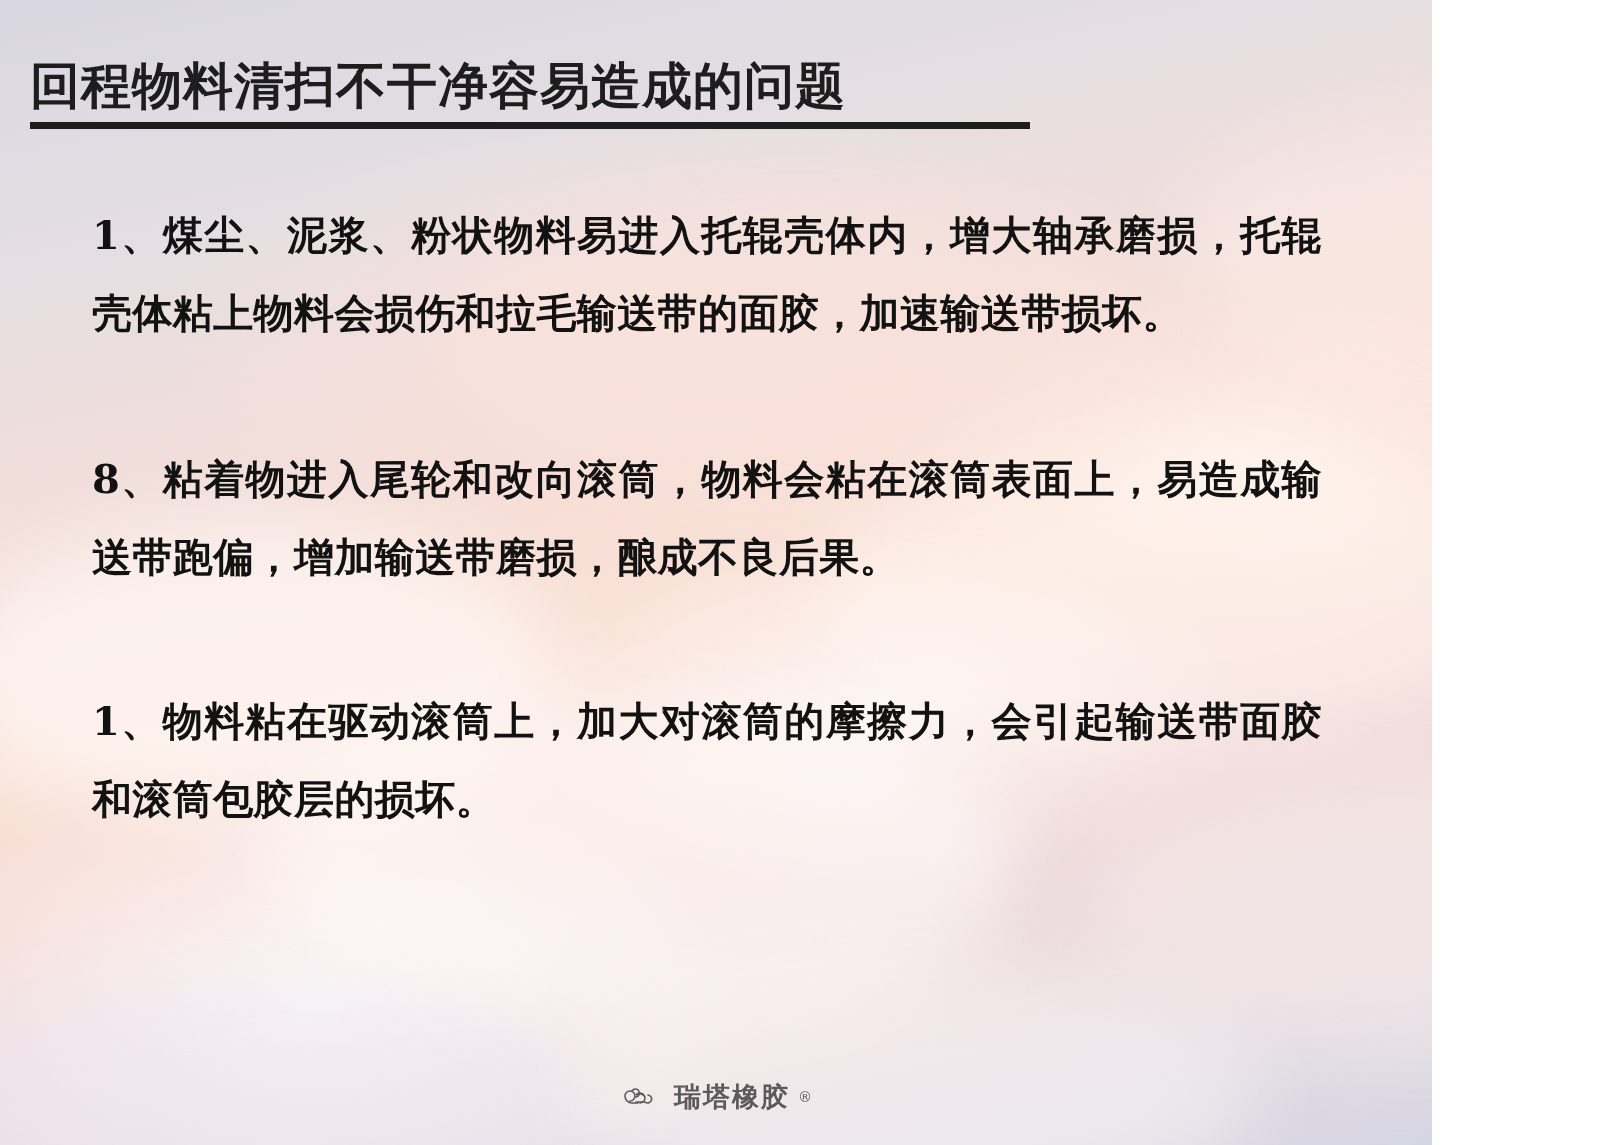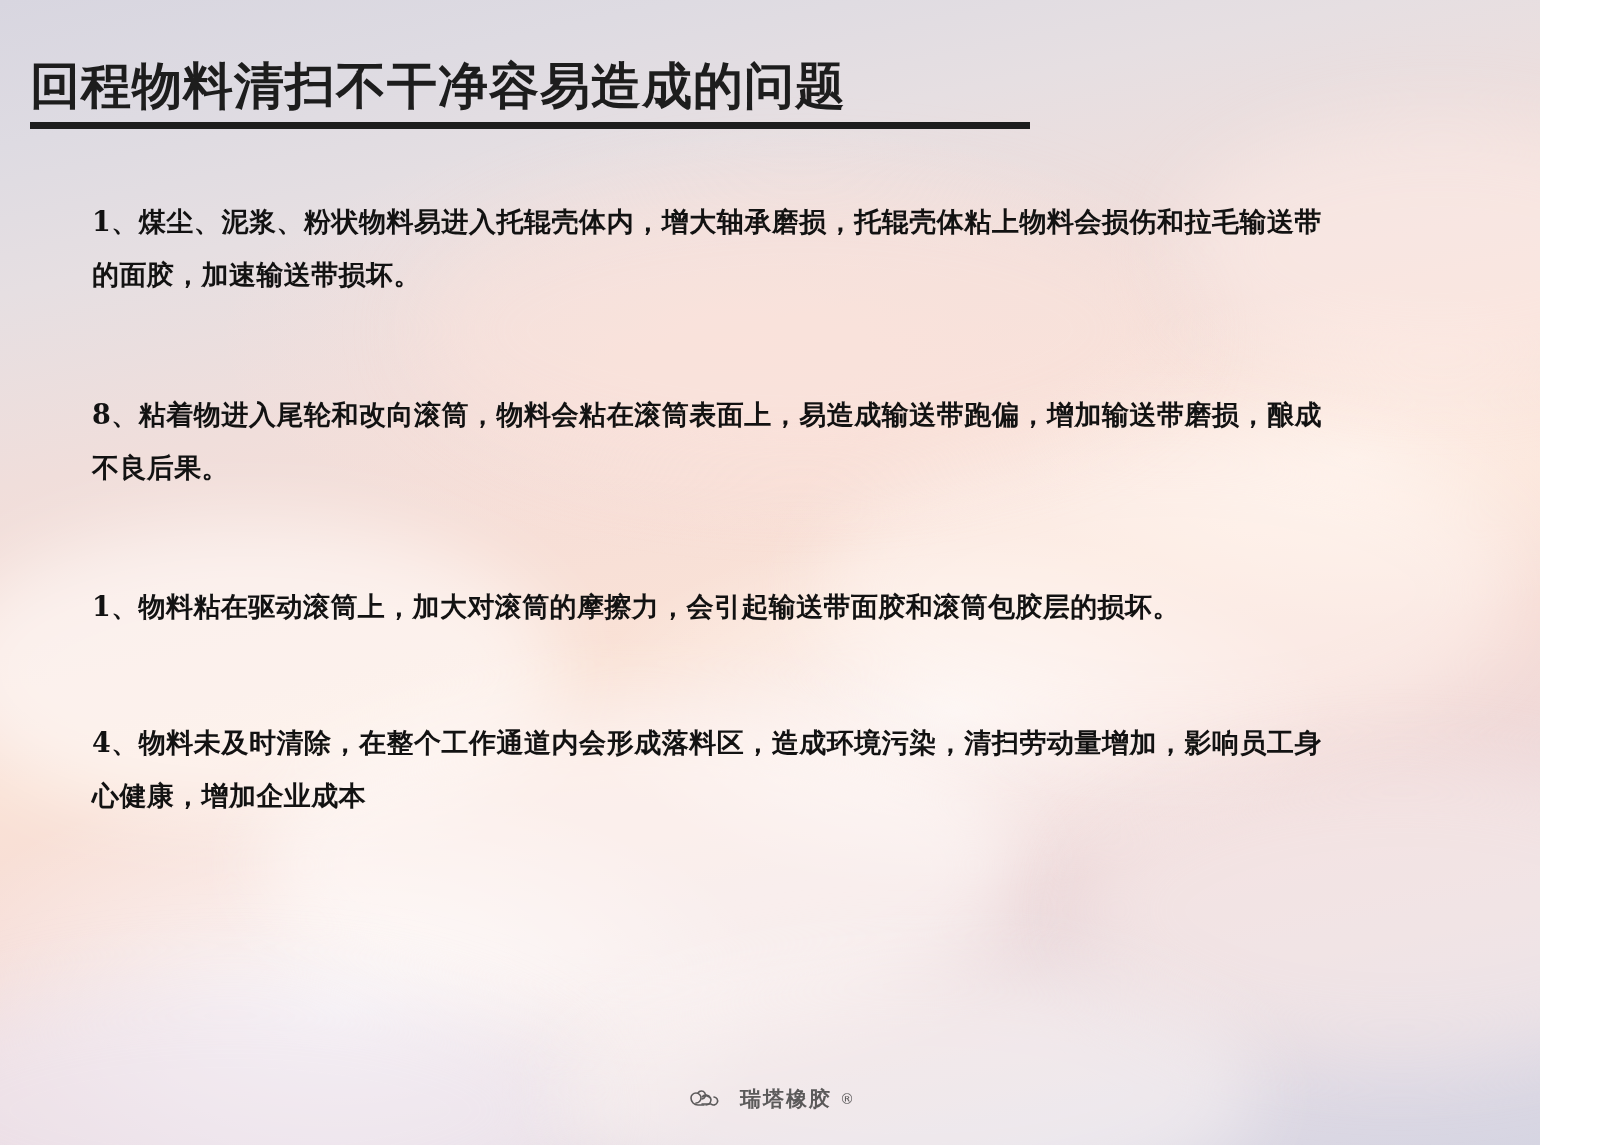--- a/index.html
+++ b/index.html
@@ -8,21 +8,21 @@
   }
   body {
     width: 1600px;
     height: 1145px;
     font-family: "Liberation Serif", serif;
     overflow: hidden;
   }
 
   .slide {
     position: relative;
-    width: 1540px;
+    width: 1432px;
     height: 1145px;
     overflow: hidden;
     background:
       radial-gradient(ellipse 700px 380px at 22% 88%, rgba(255,255,255,0.85) 0%, rgba(255,255,255,0.0) 62%),
       radial-gradient(ellipse 620px 300px at 62% 62%, rgba(255,255,255,0.75) 0%, rgba(255,255,255,0.0) 60%),
       radial-gradient(ellipse 520px 260px at 88% 40%, rgba(255,243,236,0.8) 0%, rgba(255,255,255,0.0) 65%),
       radial-gradient(ellipse 760px 320px at 48% 30%, rgba(253,226,219,0.65) 0%, rgba(255,255,255,0.0) 70%),
       linear-gradient(168deg,
         #d8d6e0 0%,
         #dedbe2 10%,
@@ -84,21 +84,21 @@
 
   .body-list {
     position: absolute;
     left: 92px;
     top: 196px;
     width: 1230px;
   }
   .para {
     font-family: "DejaVu Serif", serif;
     font-weight: bold;
-    font-size: 27px;
+    font-size: 40px;
     line-height: 1.95;
     color: #121212;
     text-align: justify;
     text-justify: inter-ideograph;
     margin-bottom: 74px;
     letter-spacing: 0.4px;
   }
   .para:last-child { margin-bottom: 0; }
 
   .p1 { margin-bottom: 88px; }
@@ -115,21 +115,21 @@
     justify-content: center;
     gap: 8px;
     opacity: 0.82;
   }
   .logo-mark {
     width: 46px;
     height: 32px;
   }
   .logo-text {
     font-family: "DejaVu Serif", serif;
-    font-size: 21px;
+    font-size: 27px;
     font-weight: bold;
     color: #3b3b3b;
     letter-spacing: 2px;
   }
   .logo-reg {
     font-family: "DejaVu Sans", sans-serif;
     font-size: 14px;
     color: #3b3b3b;
     vertical-align: super;
   }
@@ -152,21 +152,20 @@
 
     <div class="title-block">
       <div class="slide-title">回程物料清扫不干净容易造成的问题</div>
       <div class="title-rule"></div>
     </div>
 
     <div class="body-list">
       <div class="para p1">1、煤尘、泥浆、粉状物料易进入托辊壳体内，增大轴承磨损，托辊壳体粘上物料会损伤和拉毛输送带的面胶，加速输送带损坏。</div>
       <div class="para p2">8、粘着物进入尾轮和改向滚筒，物料会粘在滚筒表面上，易造成输送带跑偏，增加输送带磨损，酿成不良后果。</div>
       <div class="para p3">1、物料粘在驱动滚筒上，加大对滚筒的摩擦力，会引起输送带面胶和滚筒包胶层的损坏。</div>
-      <div class="para p4">4、物料未及时清除，在整个工作通道内会形成落料区，造成环境污染，清扫劳动量增加，影响员工身心健康，增加企业成本</div>
     </div>
 
     <div class="logo">
       <svg class="logo-mark" viewBox="0 0 46 32">
         <g fill="none" stroke="#3b3b3b" stroke-width="1.6" stroke-linecap="round">
           <path d="M10 20 a5 5 0 1 0 -5 -5 a7 7 0 0 0 7 7 h6"></path>
           <path d="M12 10 a4 4 0 1 1 4 6"></path>
           <path d="M20 22 a5 5 0 1 0 -4 -8 a6 6 0 0 1 9 2"></path>
           <path d="M28 14 a4 4 0 1 1 -3 7 h-9"></path>
         </g>

